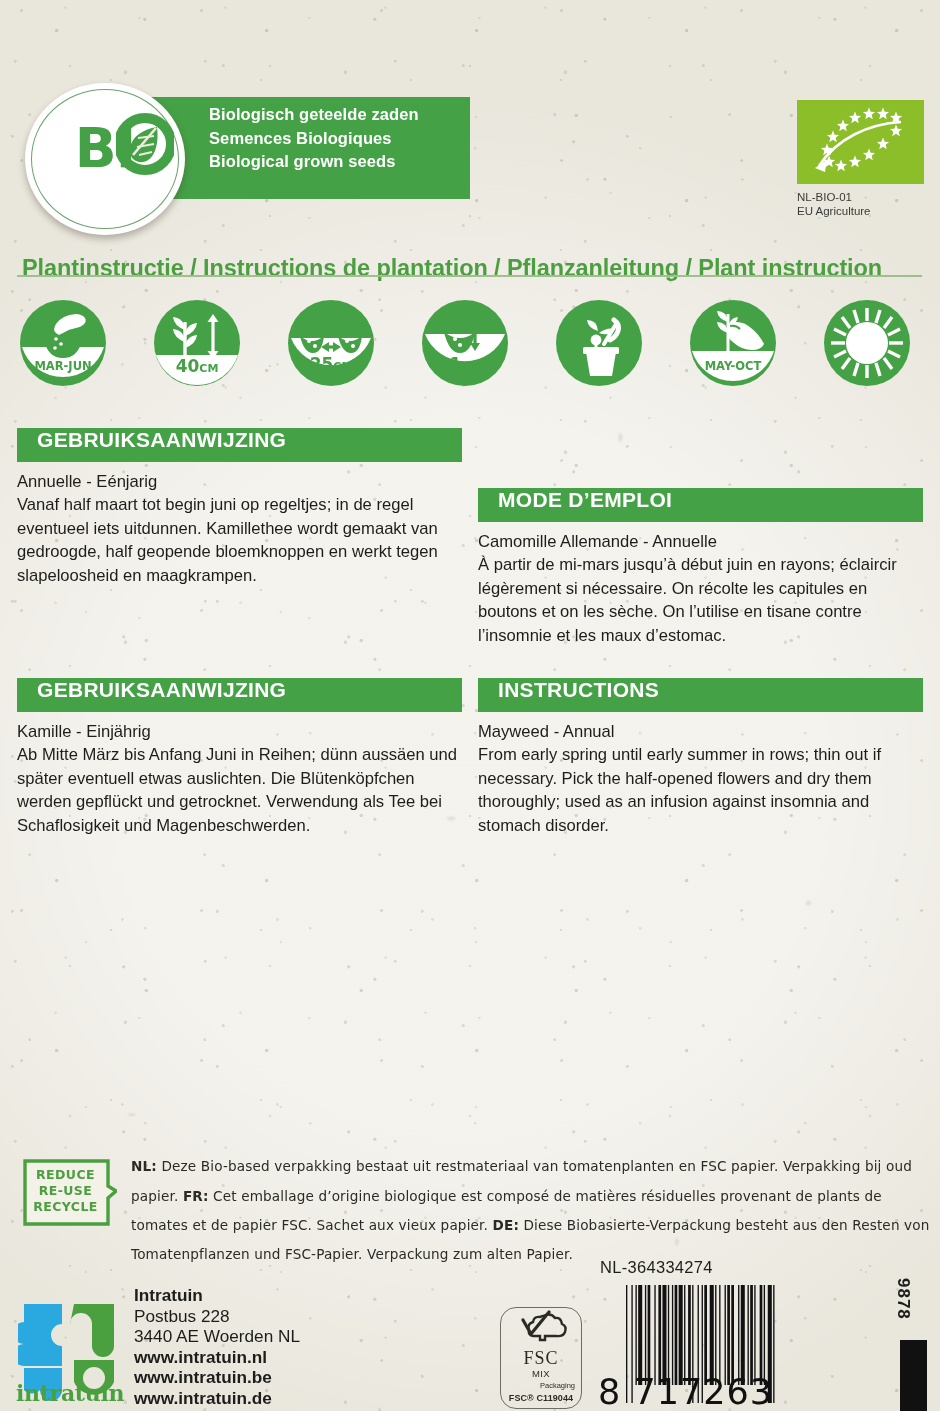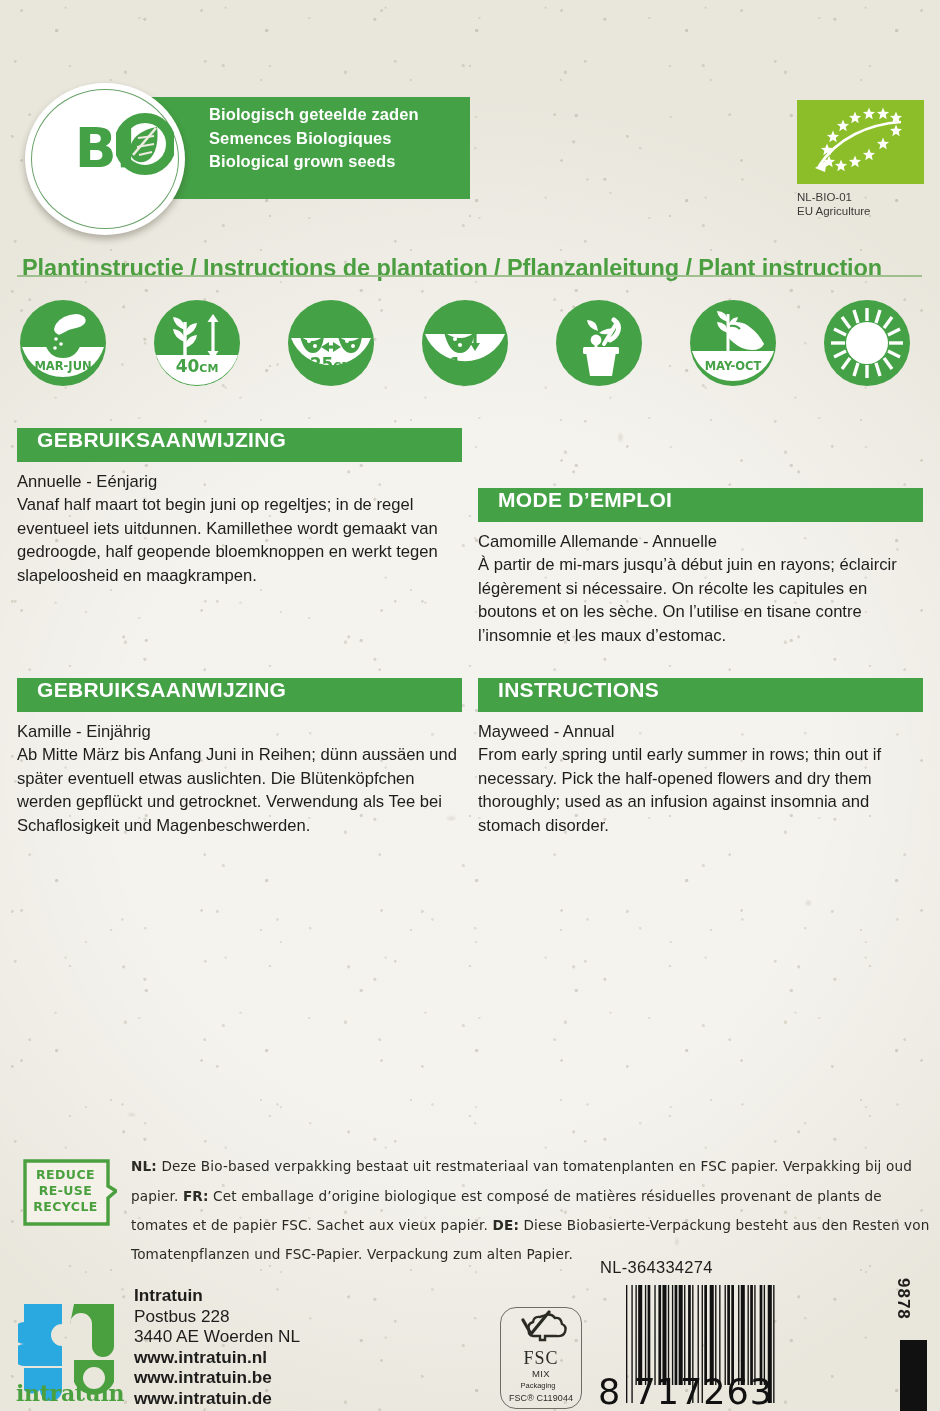--- a/index.html
+++ b/index.html
@@ -170,26 +170,26 @@
   }
   #fsc-logo .fsc-word{
     position:absolute;left:0;right:0;top:40px;text-align:center;
     font-family:"Liberation Serif", serif;font-size:18px;color:#2b2b26;letter-spacing:1px;
   }
   #fsc-logo .fsc-mix{
     position:absolute;left:0;right:0;top:60px;text-align:center;
     font-size:9.5px;color:#2b2b26;letter-spacing:.4px;
   }
   #fsc-logo .fsc-pack{
-    position:absolute;left:0;right:6px;top:73px;text-align:center;
+    position:absolute;left:0;right:6px;top:73px;text-align:right;
     font-size:7.5px;color:#2b2b26;
   }
   #fsc-logo .fsc-code{
     position:absolute;left:0;right:0;top:85px;text-align:center;
-    font-size:9px;color:#2b2b26;letter-spacing:.1px;
+    font-size:9px;color:#2b2b26;letter-spacing:.1px;font-weight:bold;
   }
   #barcode{position:absolute;left:620px;top:1285px;width:270px;height:125px;}
   #barcode-digits{
     position:absolute;left:598px;top:1372px;width:300px;
     font-family:"DejaVu Sans", sans-serif;
     font-size:35px;color:#111;letter-spacing:1px;
   }
   #side-number{
     position:absolute;left:893px;top:1278px;
     font-size:17px;color:#1d1d1b;font-weight:bold;

